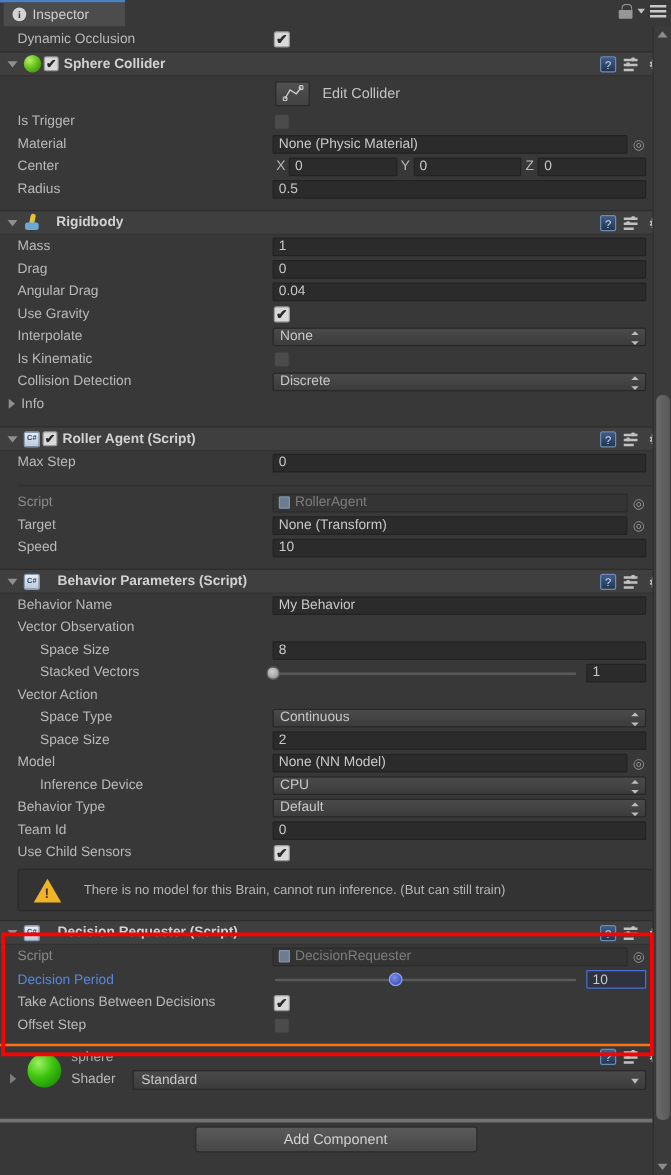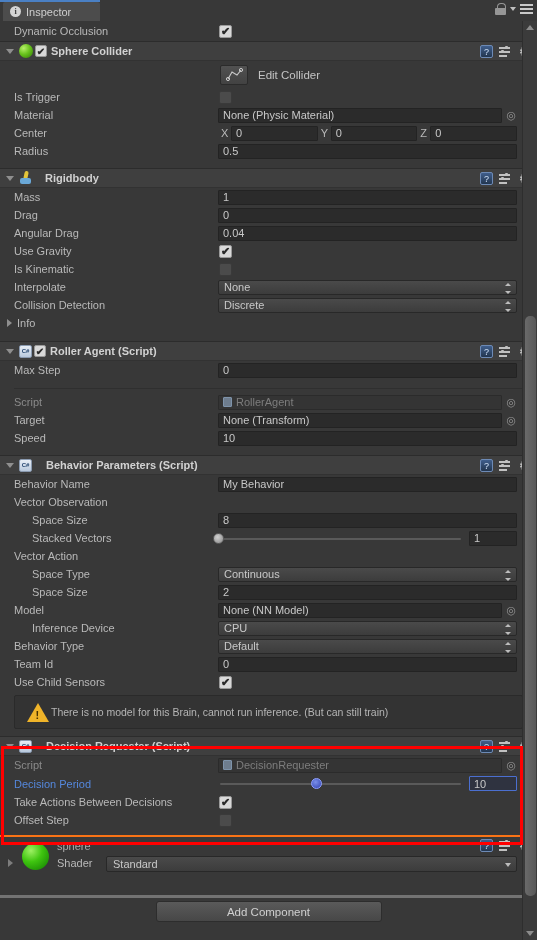--- a/index.html
+++ b/index.html
@@ -118,21 +118,21 @@
      display:flex;align-items:center;padding-left:4px;color:#c8c8c8;}
   .numbox.focus { border:1px solid #4b6fd0; background:#2f3340; }
 
   
   .btn-edit { width: 28px; height: 20px; background: linear-gradient(#515151,#424242); border:1px solid #2b2b2b;
      border-radius:2px; display:flex;align-items:center;justify-content:center;}
   .btn-edit svg { width: 17px; height: 13px; }
 
   
   .helpbox { margin: 4px 14px 4px 14px; background:#333333; border:1px solid #2a2a2a; border-radius:2px;
-     height: 34px; display:flex; align-items:center; gap:2px; padding-left: 12px; }
+     height: 34px; display:flex; align-items:center; gap:18px; padding-left: 12px; }
   .warn-tri { width:0;height:0;border-left:11px solid transparent;border-right:11px solid transparent;border-bottom:19px solid #f0b429; position:relative;}
   .warn-tri:after{content:'!';position:absolute;left:-2.5px;top:6px;color:#4a3200;font-size:11px;font-weight:bold;}
   .helpbox-text { color:#b5b5b5; font-size:10.5px; }
 
   
   .redbox { position:absolute; left:1px; top:746px; width: 522px; height: 99px; border: 3px solid #ff0000; pointer-events:none; z-index: 20;}
 
   
   .mat-head { position:relative; height: 38px; background:#383838; border-top:2px solid #f97316; }
   .mat-sphere { position:absolute; left:22px; top:6px; width:27px;height:27px;border-radius:50%;
@@ -297,32 +297,32 @@
       <span class="field">0.04</span>
     </span>
   </div>
   <div class="row">
     <span class="label">Use Gravity</span>
     <span class="ctl" style="left:219px">
       <span class="checkbox">✔</span>
     </span>
   </div>
   <div class="row">
-    <span class="label">Is Kinematic</span>
-    <span class="ctl" style="left:219px">
-      <span class="checkbox off"></span>
-    </span>
-  </div>
-  <div class="row">
     <span class="label">Interpolate</span>
     <span class="ctl">
       <span class="popup">
         <span>None</span>
         <span class="arrows"></span>
       </span>
+    </span>
+  </div>
+  <div class="row">
+    <span class="label">Is Kinematic</span>
+    <span class="ctl" style="left:219px">
+      <span class="checkbox off"></span>
     </span>
   </div>
   <div class="row">
     <span class="label">Collision Detection</span>
     <span class="ctl">
       <span class="popup">
         <span>Discrete</span>
         <span class="arrows"></span>
       </span>
     </span>

